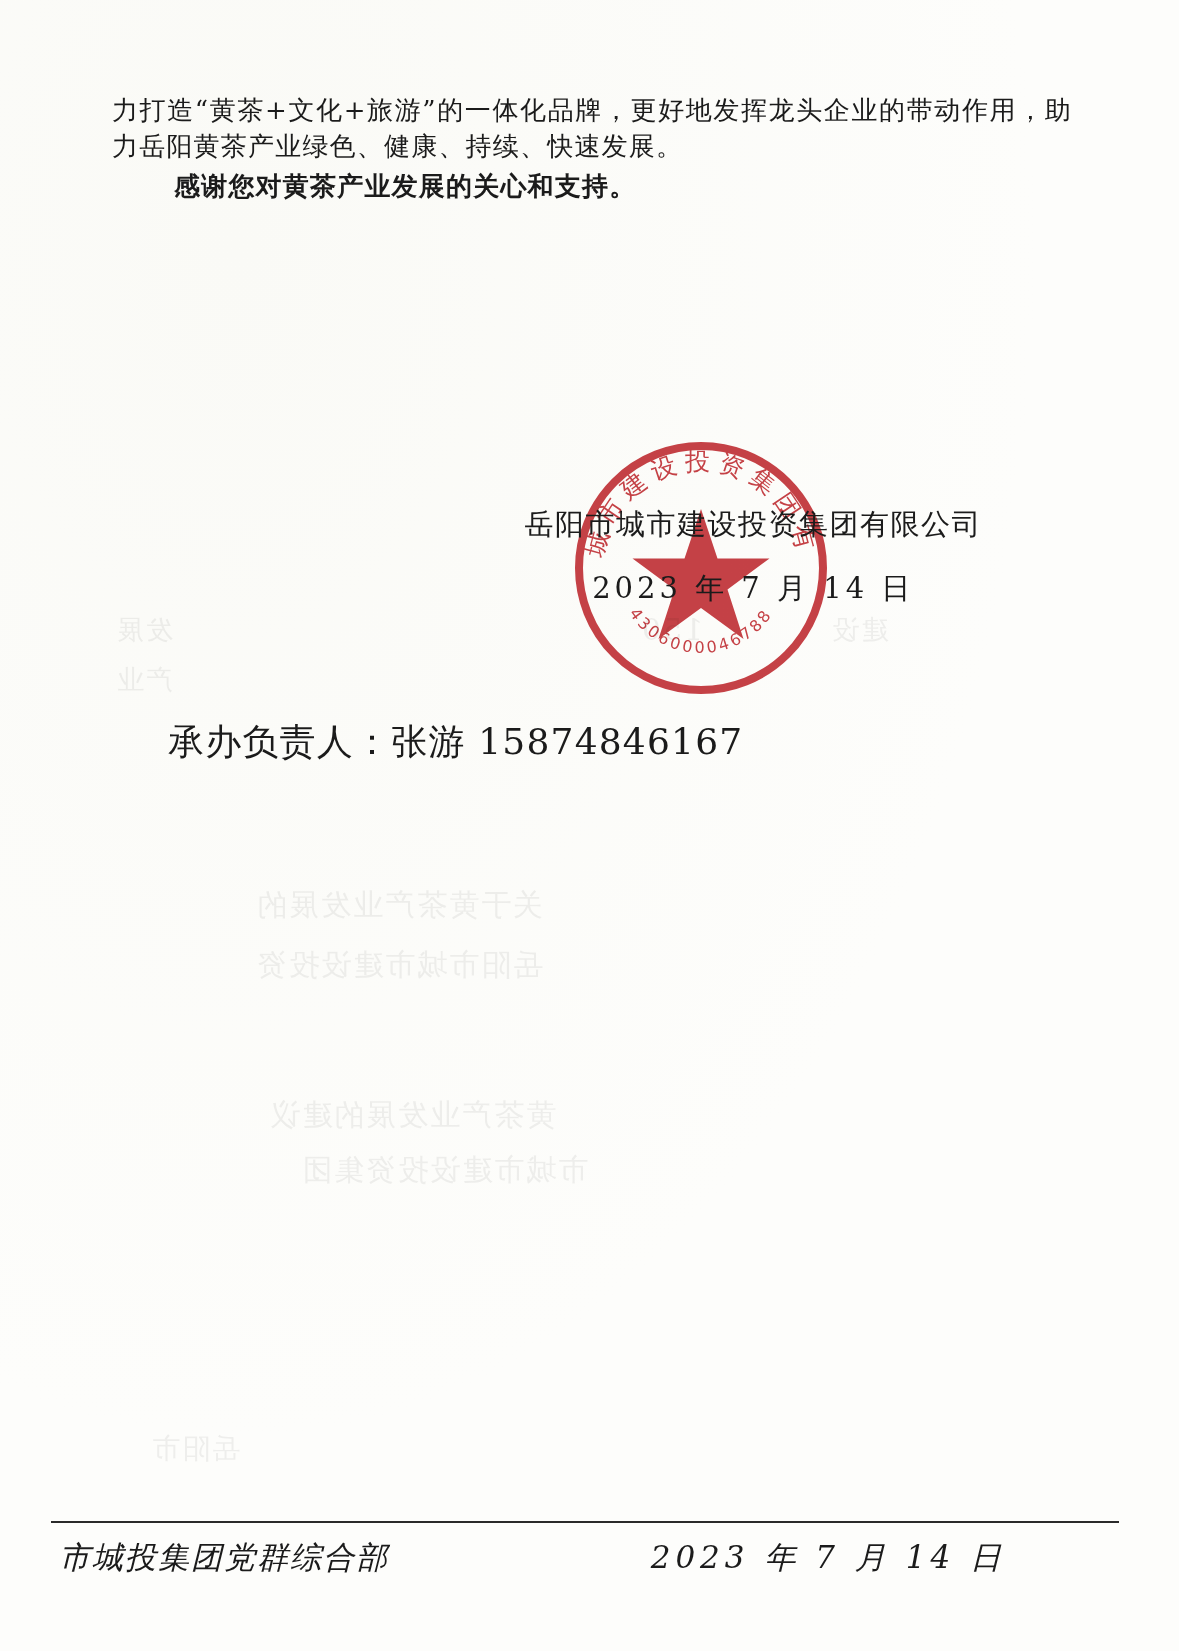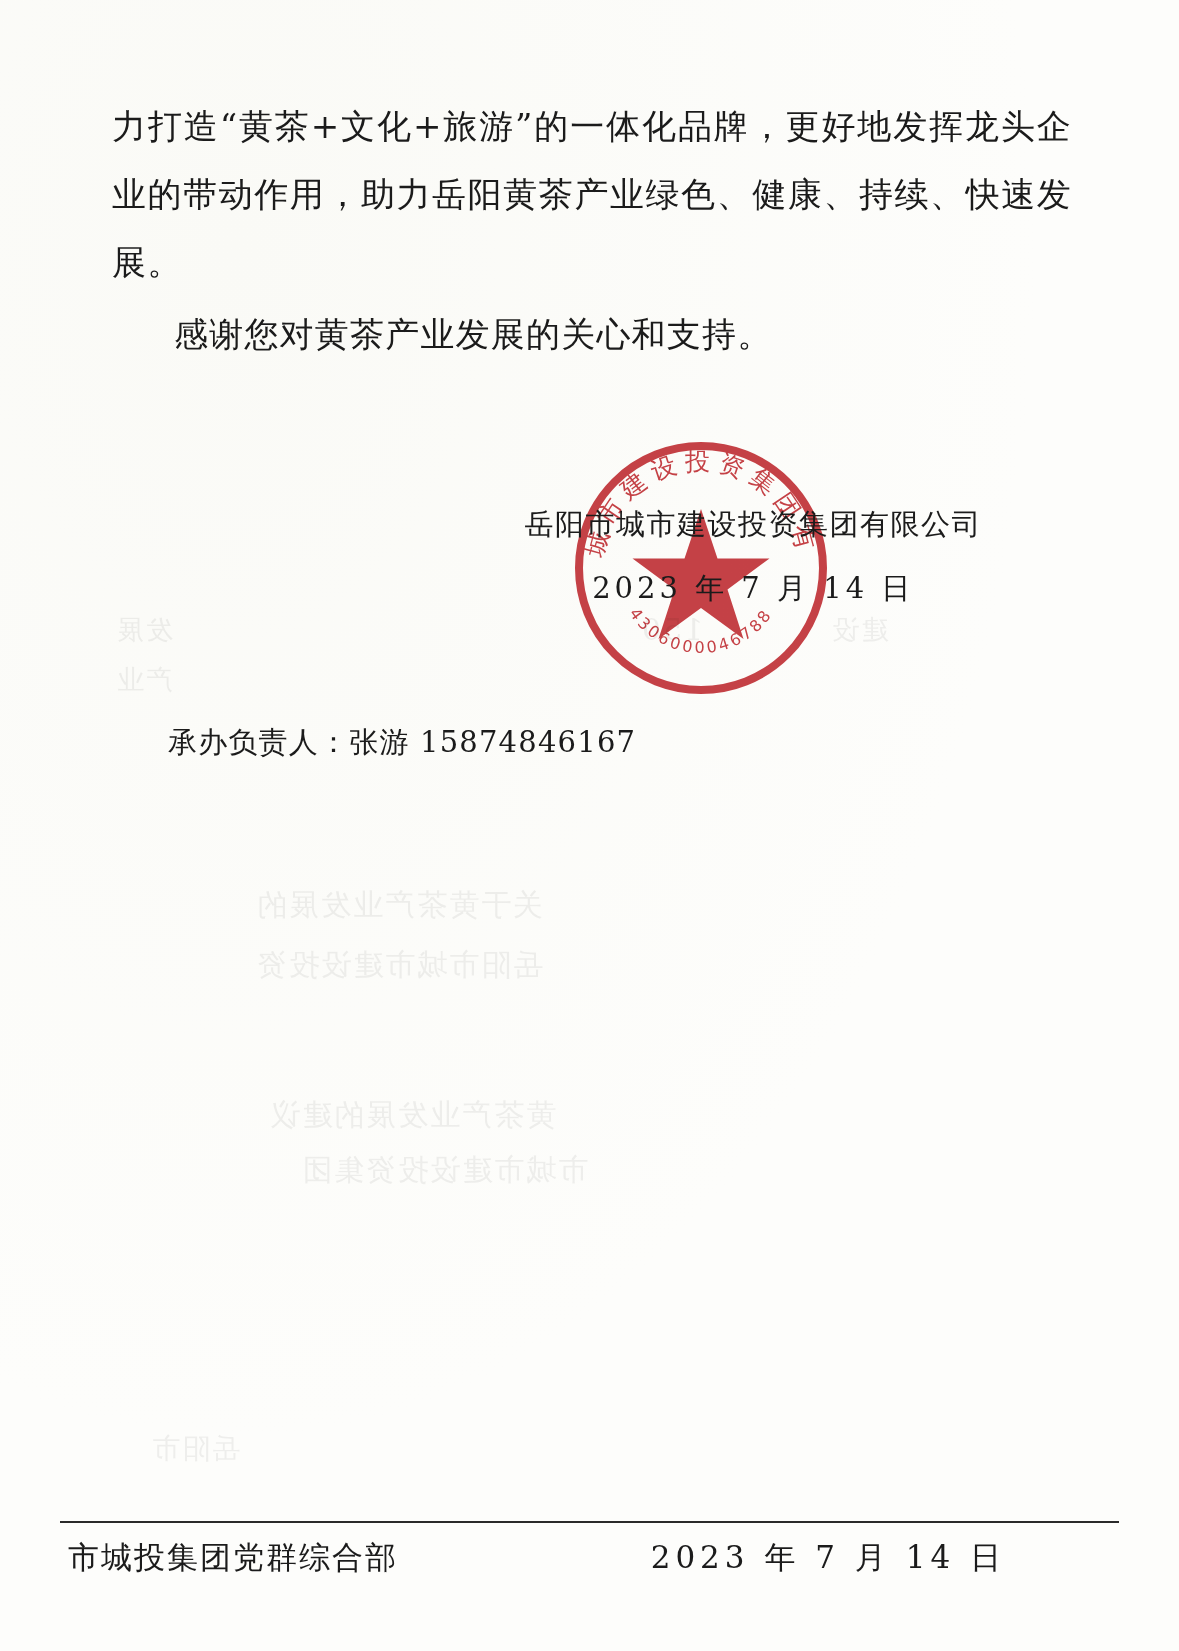--- a/index.html
+++ b/index.html
@@ -28,33 +28,34 @@
       radial-gradient(ellipse at 20% 15%, rgba(250,250,246,1) 0%, rgba(253,253,251,1) 60%),
       linear-gradient(180deg, #ffffff 0%, #fdfdfb 50%, #fcfcfa 100%);
     pointer-events: none;
   }
 
   .body-text {
     position: absolute;
     left: 112px;
     top: 92px;
     width: 960px;
-    font-size: 34px;
-    line-height: 68px;
+    font-size: 26px;
+    line-height: 36px;
     letter-spacing: 1.2px;
     color: #1b1b1b;
     font-family: "DejaVu Serif", "Liberation Serif", serif;
   }
   .para {
     margin: 0 0 4px 0;
     text-align: justify;
     text-justify: inter-character;
   }
   .para.indent {
     text-indent: 62px;
+    font-weight: bold;
   }
 
   .signature-block {
     position: absolute;
     right: 197px;
     top: 492px;
     text-align: center;
     font-size: 29px;
     line-height: 64px;
     letter-spacing: 1.5px;
@@ -80,21 +81,21 @@
     z-index: 2;
     opacity: 0.88;
     mix-blend-mode: multiply;
     pointer-events: none;
   }
 
   .contacts {
     position: absolute;
     left: 168px;
     top: 712px;
-    font-size: 29px;
+    font-size: 36px;
     line-height: 60px;
     letter-spacing: 1.2px;
     color: #1b1b1b;
   }
   .contact-line {
     white-space: nowrap;
   }
 
   
   .ghost {
@@ -112,23 +113,24 @@
   .g3 { left: 640px;  top: 612px; font-size: 30px; }
   .g4 { left: 830px;  top: 612px; }
   .g5 { left: 255px;  top: 885px; font-size: 30px; }
   .g6 { left: 255px;  top: 945px; font-size: 30px; }
   .g7 { left: 268px;  top: 1095px; font-size: 30px; }
   .g8 { left: 300px;  top: 1150px; font-size: 30px; }
   .g9 { left: 150px;  top: 1430px; font-size: 28px; }
 
   .footer {
     position: absolute;
-    left: 60px;
+    left: 51px;
     right: 60px;
     bottom: 72px;
+    font-style: italic;
   }
   .footer-rule {
     width: 100%;
     height: 2px;
     background: #2a2a2a;
     margin-bottom: 14px;
   }
   .footer-row {
     display: flex;
     justify-content: space-between;

